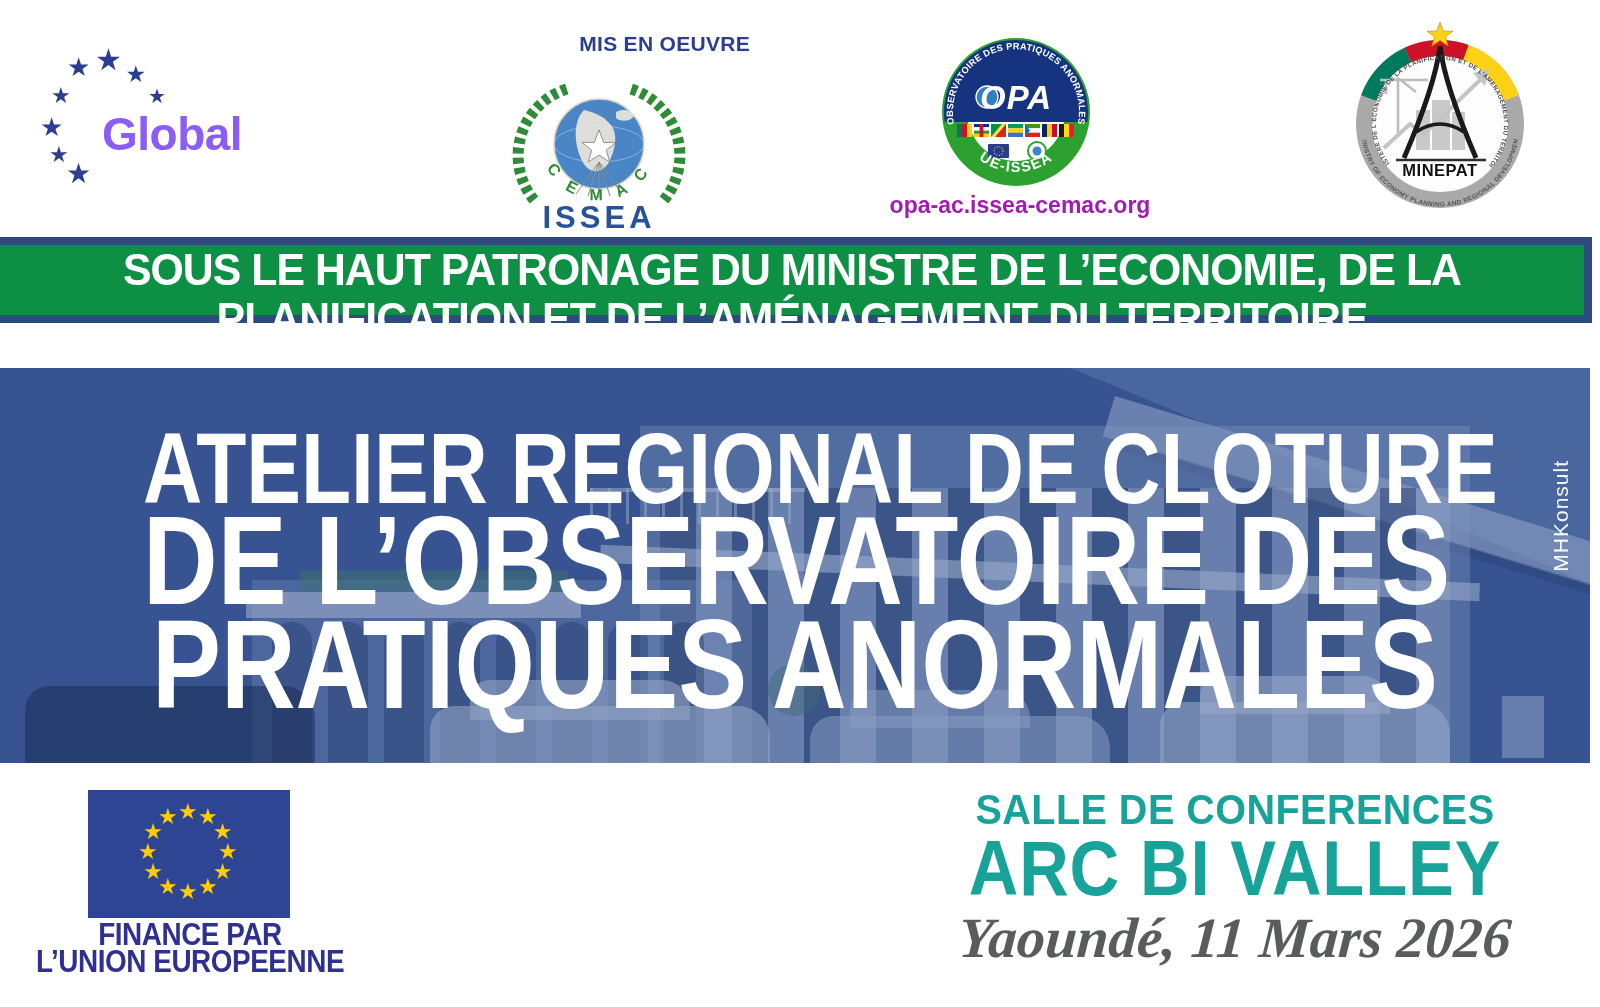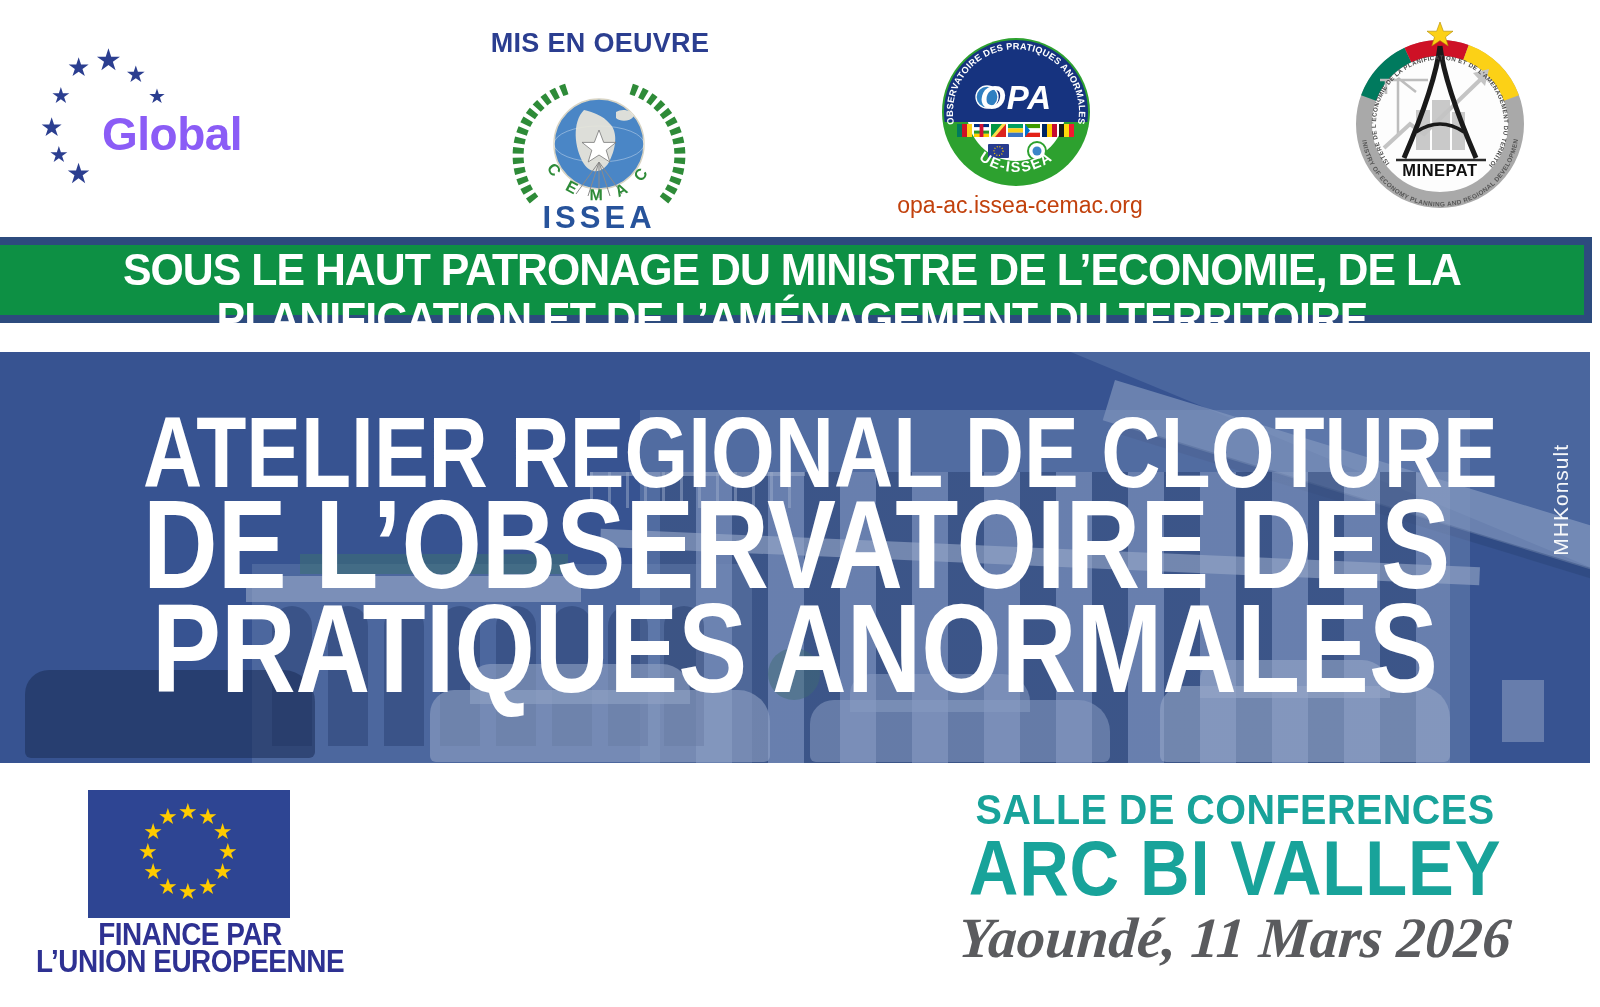--- a/index.html
+++ b/index.html
@@ -8,37 +8,37 @@
 
   
   .header{position:absolute;left:0;top:0;width:1600px;height:237px;background:#ffffff;}
 
   .gg-logo{position:absolute;left:40px;top:52px;width:310px;height:150px;}
   .gg-star{position:absolute;color:#2b3e90;line-height:1;}
   .gg-text{position:absolute;left:62px;top:58px;color:#8b5cf6;font-weight:bold;
            font-size:46px;line-height:48px;letter-spacing:-0.5px;}
 
   .issea-block{position:absolute;left:450px;top:28px;width:300px;text-align:center;}
-  .issea-caption{color:#2b3e90;font-weight:bold;font-size:27px;line-height:31px;letter-spacing:.3px;}
+  .issea-caption{color:#2b3e90;font-weight:bold;font-size:21px;line-height:31px;letter-spacing:.3px;text-align:right;}
   .issea-svg{position:absolute;left:512px;top:82px;}
   .opa-svg{position:absolute;left:940px;top:36px;}
   .opa-url{position:absolute;left:880px;top:192px;width:280px;text-align:center;
-           color:#c2410c;font-weight:normal;font-size:23px;}
+           color:#a21caf;font-weight:bold;font-size:23px;}
 
   .minepat-svg{position:absolute;left:1346px;top:20px;}
 
   
   .patronage{position:absolute;left:0;top:237px;width:1592px;height:86px;box-sizing:border-box;
              background:#0d9044;border:8px solid #2d4b7e;border-left:none;
              display:flex;flex-direction:column;justify-content:flex-start;text-align:center;}
   .patronage .line{color:#ffffff;font-weight:bold;font-size:45px;line-height:49px;
                    letter-spacing:-1px;transform:scaleX(.95);}
 
   
-  .hero{position:absolute;left:0;top:352px;width:1590px;height:412px;background:#3b5795;overflow:hidden;}
+  .hero{position:absolute;left:0;top:368px;width:1590px;height:412px;background:#3b5795;overflow:hidden;}
   .photo{position:absolute;inset:0;}
   .photo div{position:absolute;}
   .ph-sky{left:1000px;top:0;width:590px;height:215px;background:rgba(150,175,215,.38);
           clip-path:polygon(12% 0,100% 0,100% 100%);}
   .ph-roof{left:1115px;top:28px;width:540px;height:42px;background:rgba(228,238,252,.55);
            transform:rotate(17deg);transform-origin:left top;}
   .ph-roof2{left:1120px;top:72px;width:540px;height:10px;background:rgba(25,45,85,.35);
            transform:rotate(17deg);transform-origin:left top;}
   .ph-facade{left:640px;top:58px;width:830px;height:354px;background:rgba(186,202,228,.38);}
   .ph-windows{left:660px;top:120px;width:790px;height:292px;

